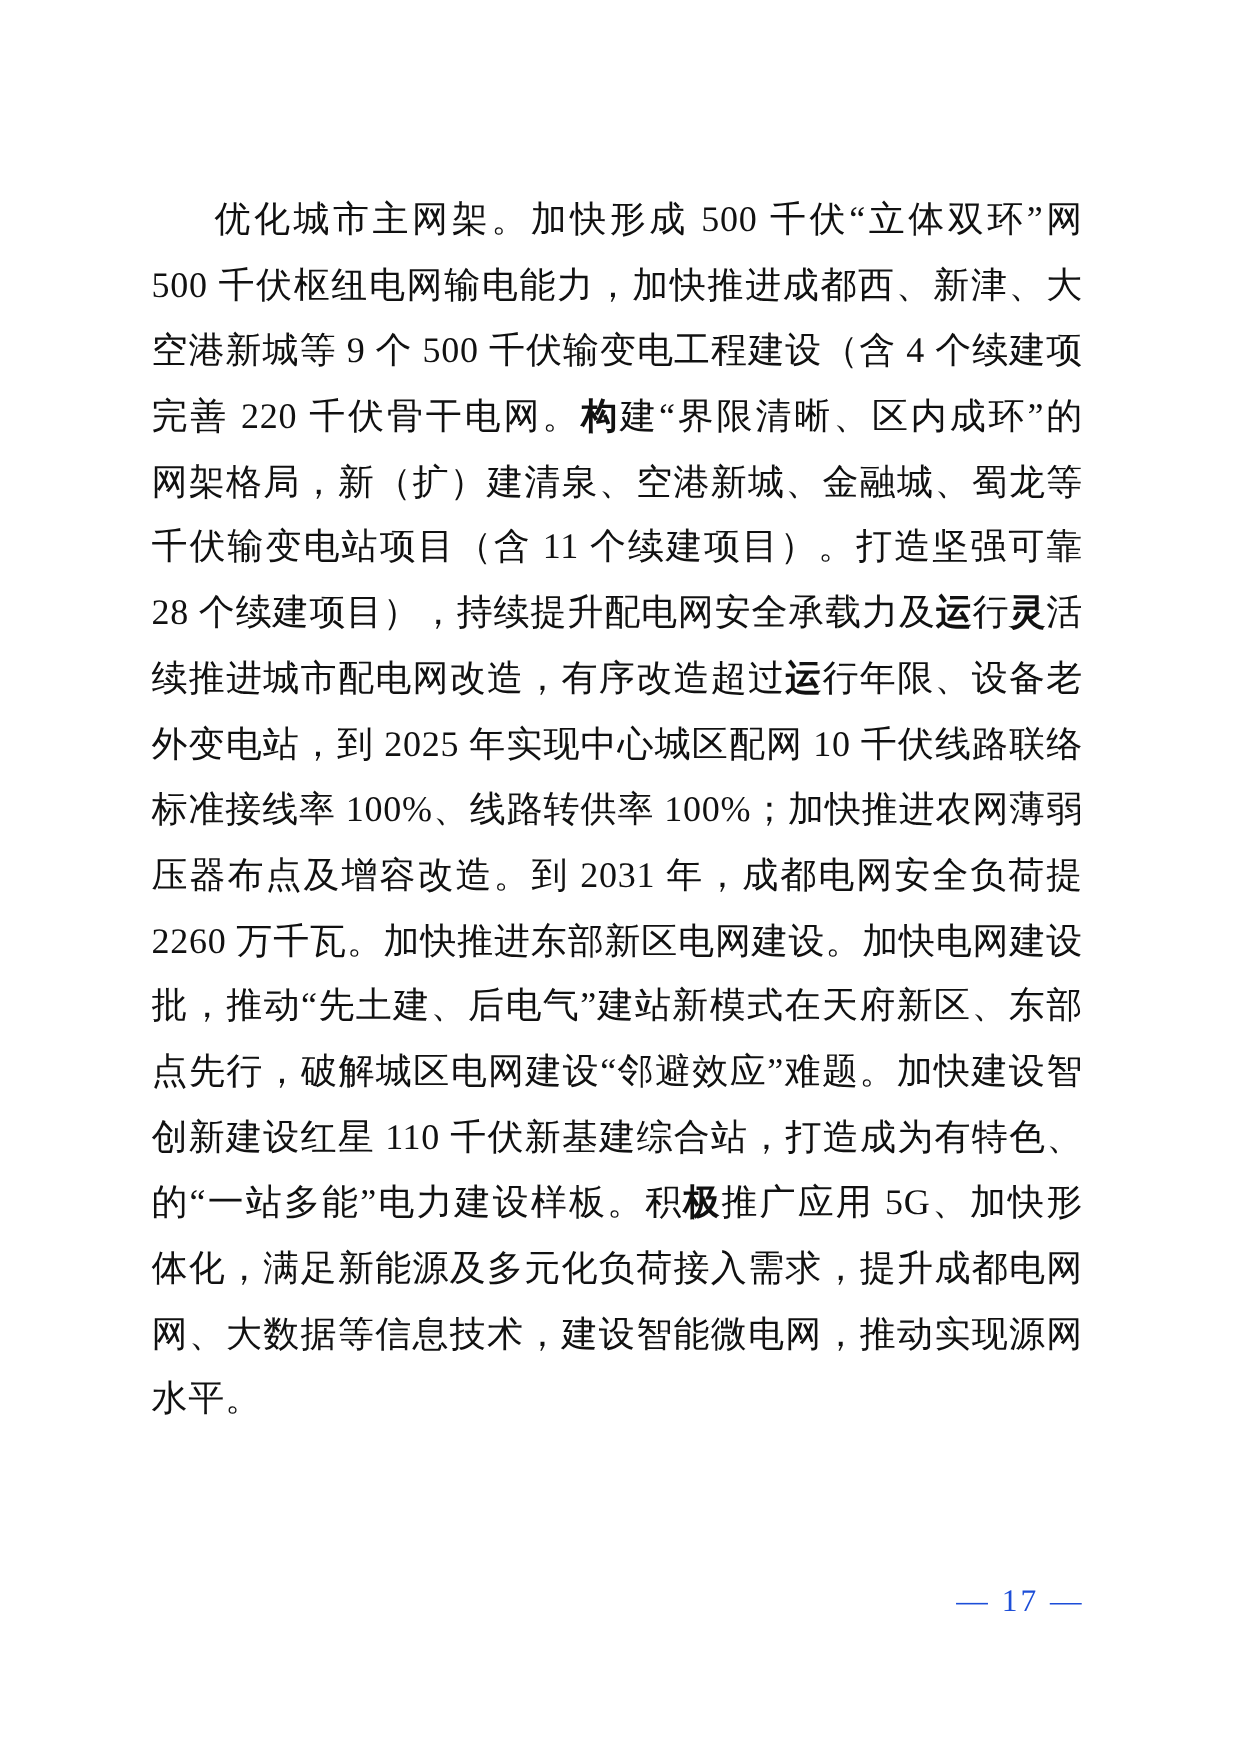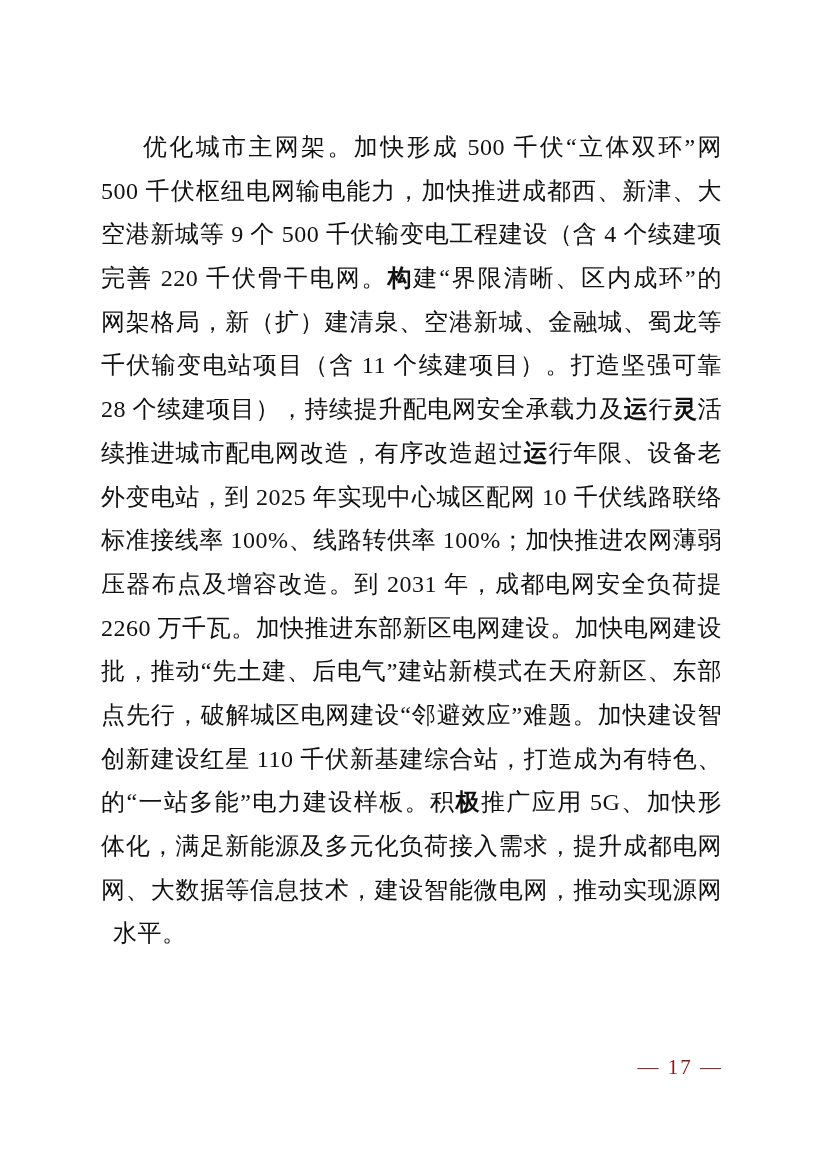--- a/index.html
+++ b/index.html
@@ -31,36 +31,35 @@
     text-justify: inter-character;
     text-align-last: justify;
     overflow: hidden;
     white-space: normal;
   }
   .line.indent {
     text-indent: 42px;
   }
   .line.last {
     text-align-last: left;
-    margin-left: 12px;
   }
   .seg-bold {
     font-weight: 700;
   }
   .page-footer {
     position: absolute;
     top: 1050px;
     right: 104px;
     height: 34px;
     line-height: 34px;
   }
   .page-number {
     font-size: 21px;
     letter-spacing: 2px;
-    color: #7f1d1d;
+    color: #1d4ed8;
   }
 </style>
 </head>
 <body>
 
 <div class="page">
   <div class="doc-body">
       <div class="line indent"><span>优化城市主网架。加快形成 500 千伏“立体双环”网架，提升</span></div>
       <div class="line"><span>500 千伏枢纽电网输电能力，加快推进成都西、新津、大林、十陵、</span></div>
       <div class="line"><span>空港新城等 9 个 500 千伏输变电工程建设（含 4 个续建项目）。</span></div>

